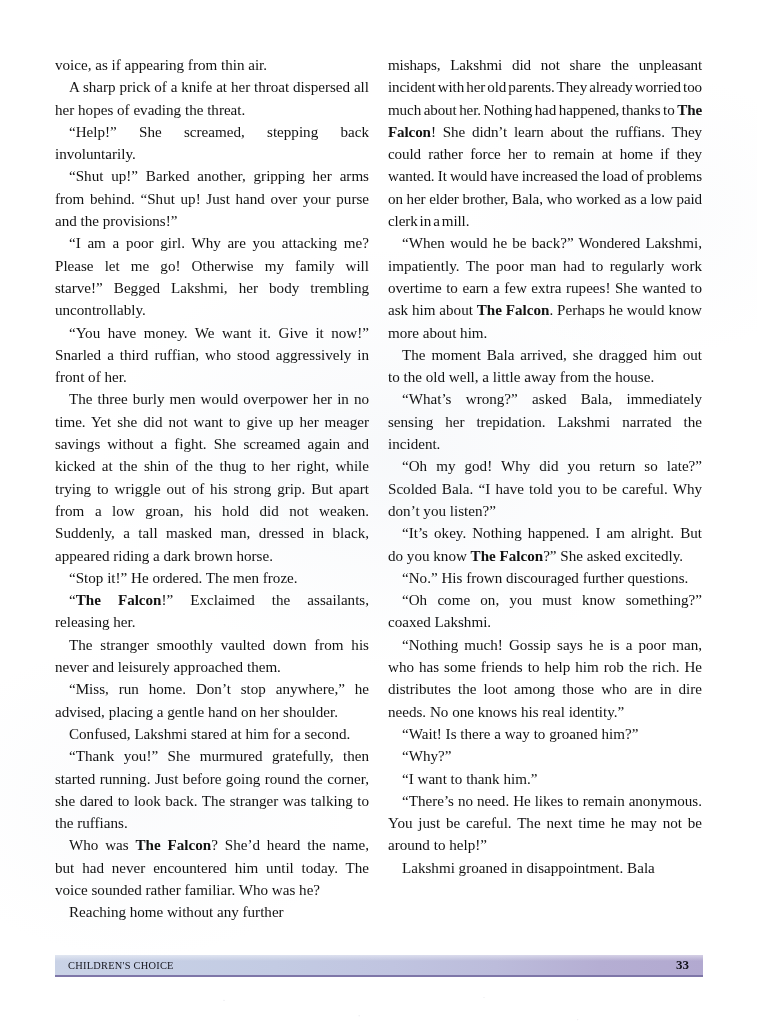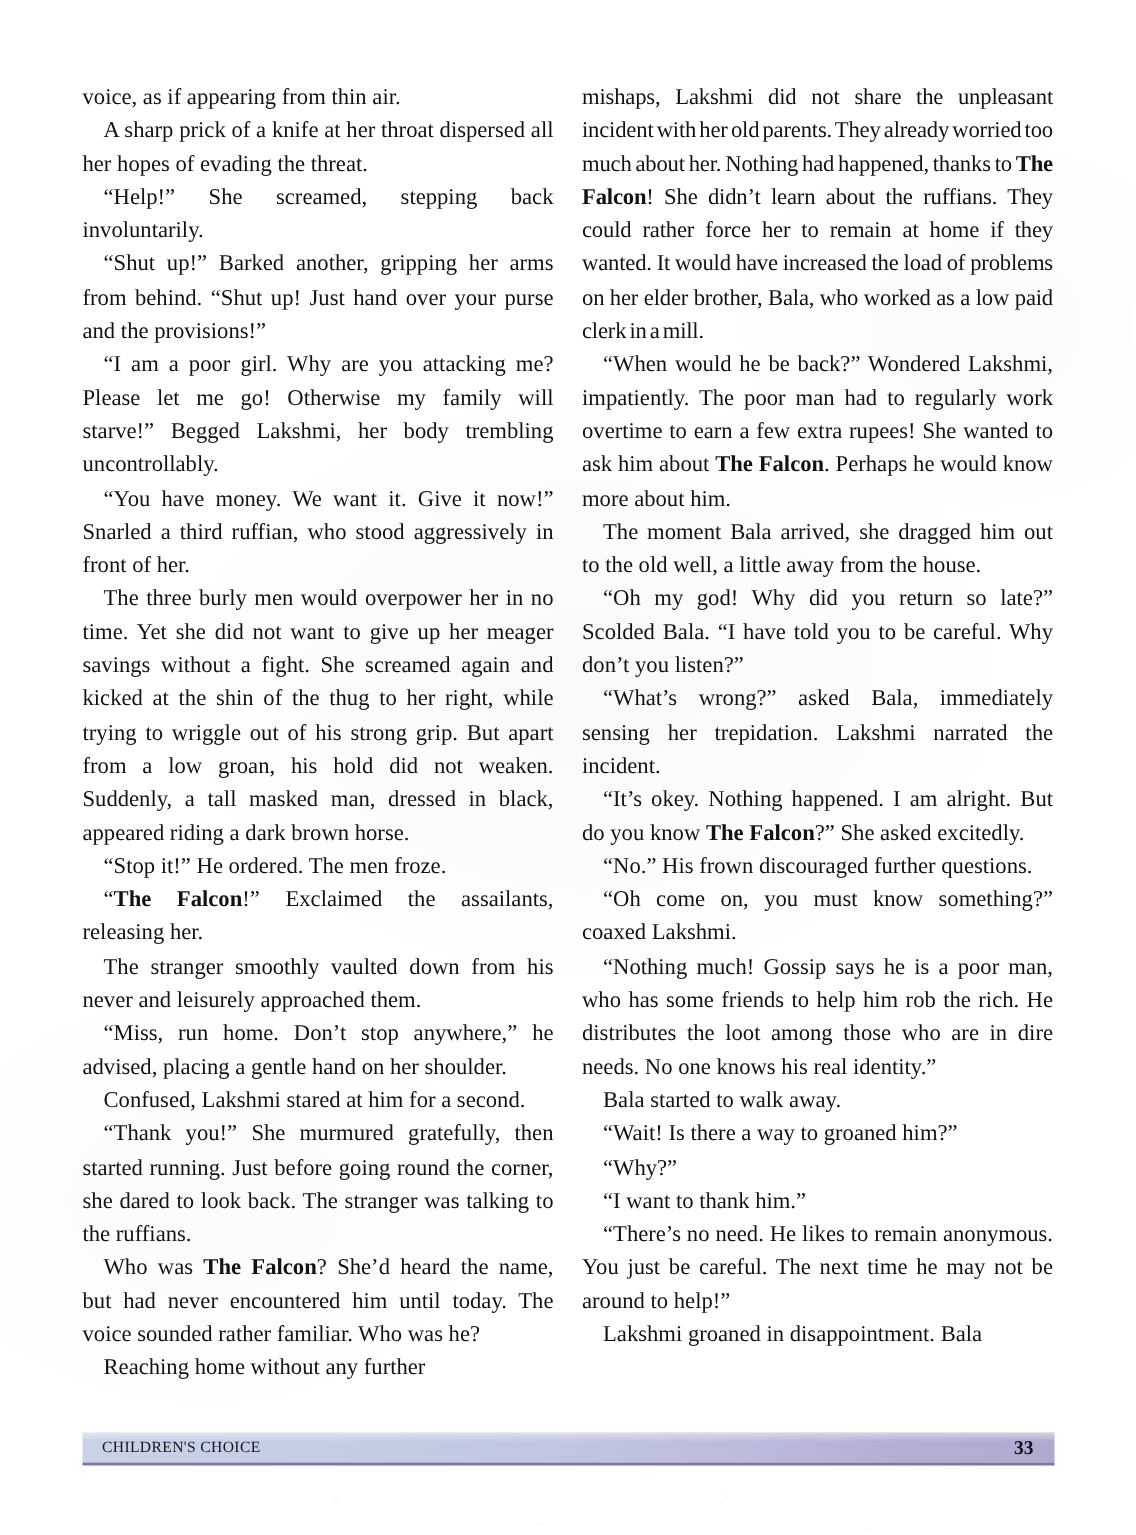--- a/index.html
+++ b/index.html
@@ -144,27 +144,26 @@
         <p class="para">Confused, Lakshmi stared at him for a second.</p>
         <p class="para">“Thank you!” She murmured gratefully, then started running. Just before going round the corner, she dared to look back. The stranger was talking to the ruffians.</p>
         <p class="para">Who was <b>The Falcon</b>? She’d heard the name, but had never encountered him until today. The voice sounded rather familiar. Who was he?</p>
         <p class="para">Reaching home without any further</p>
       </div>
 
     <div class="column" id="col-right">
         <p class="para no-indent tight">mishaps, Lakshmi did not share the unpleasant incident with her old parents. They already worried too much about her. Nothing had happened, thanks to <b>The Falcon</b>! She didn’t learn about the ruffians. They could rather force her to remain at home if they wanted. It would have increased the load of problems on her elder brother, Bala, who worked as a low paid clerk in a mill.</p>
         <p class="para">“When would he be back?” Wondered Lakshmi, impatiently. The poor man had to regularly work overtime to earn a few extra rupees! She wanted to ask him about <b>The Falcon</b>. Perhaps he would know more about him.</p>
         <p class="para">The moment Bala arrived, she dragged him out to the old well, a little away from the house.</p>
+        <p class="para">“What’s wrong?” asked Bala, immediately sensing her trepidation. Lakshmi narrated the incident.</p>
         <p class="para">“Oh my god! Why did you return so late?” Scolded Bala. “I have told you to be careful. Why don’t you listen?”</p>
-        <p class="para">“What’s wrong?” asked Bala, immediately sensing her trepidation. Lakshmi narrated the incident.</p>
         <p class="para">“It’s okey. Nothing happened. I am alright. But do you know <b>The Falcon</b>?” She asked excitedly.</p>
         <p class="para">“No.” His frown discouraged further questions.</p>
         <p class="para">“Oh come on, you must know something?” coaxed Lakshmi.</p>
         <p class="para">“Nothing much! Gossip says he is a poor man, who has some friends to help him rob the rich. He distributes the loot among those who are in dire needs. No one knows his real identity.”</p>
-        <p class="para">Bala started to walk away.</p>
         <p class="para">“Wait! Is there a way to groaned him?”</p>
         <p class="para">“Why?”</p>
         <p class="para">“I want to thank him.”</p>
         <p class="para">“There’s no need. He likes to remain anonymous. You just be careful. The next time he may not be around to help!”</p>
         <p class="para">Lakshmi groaned in disappointment. Bala</p>
       </div>
 
   </div>
 
   <div id="footer-bar">

